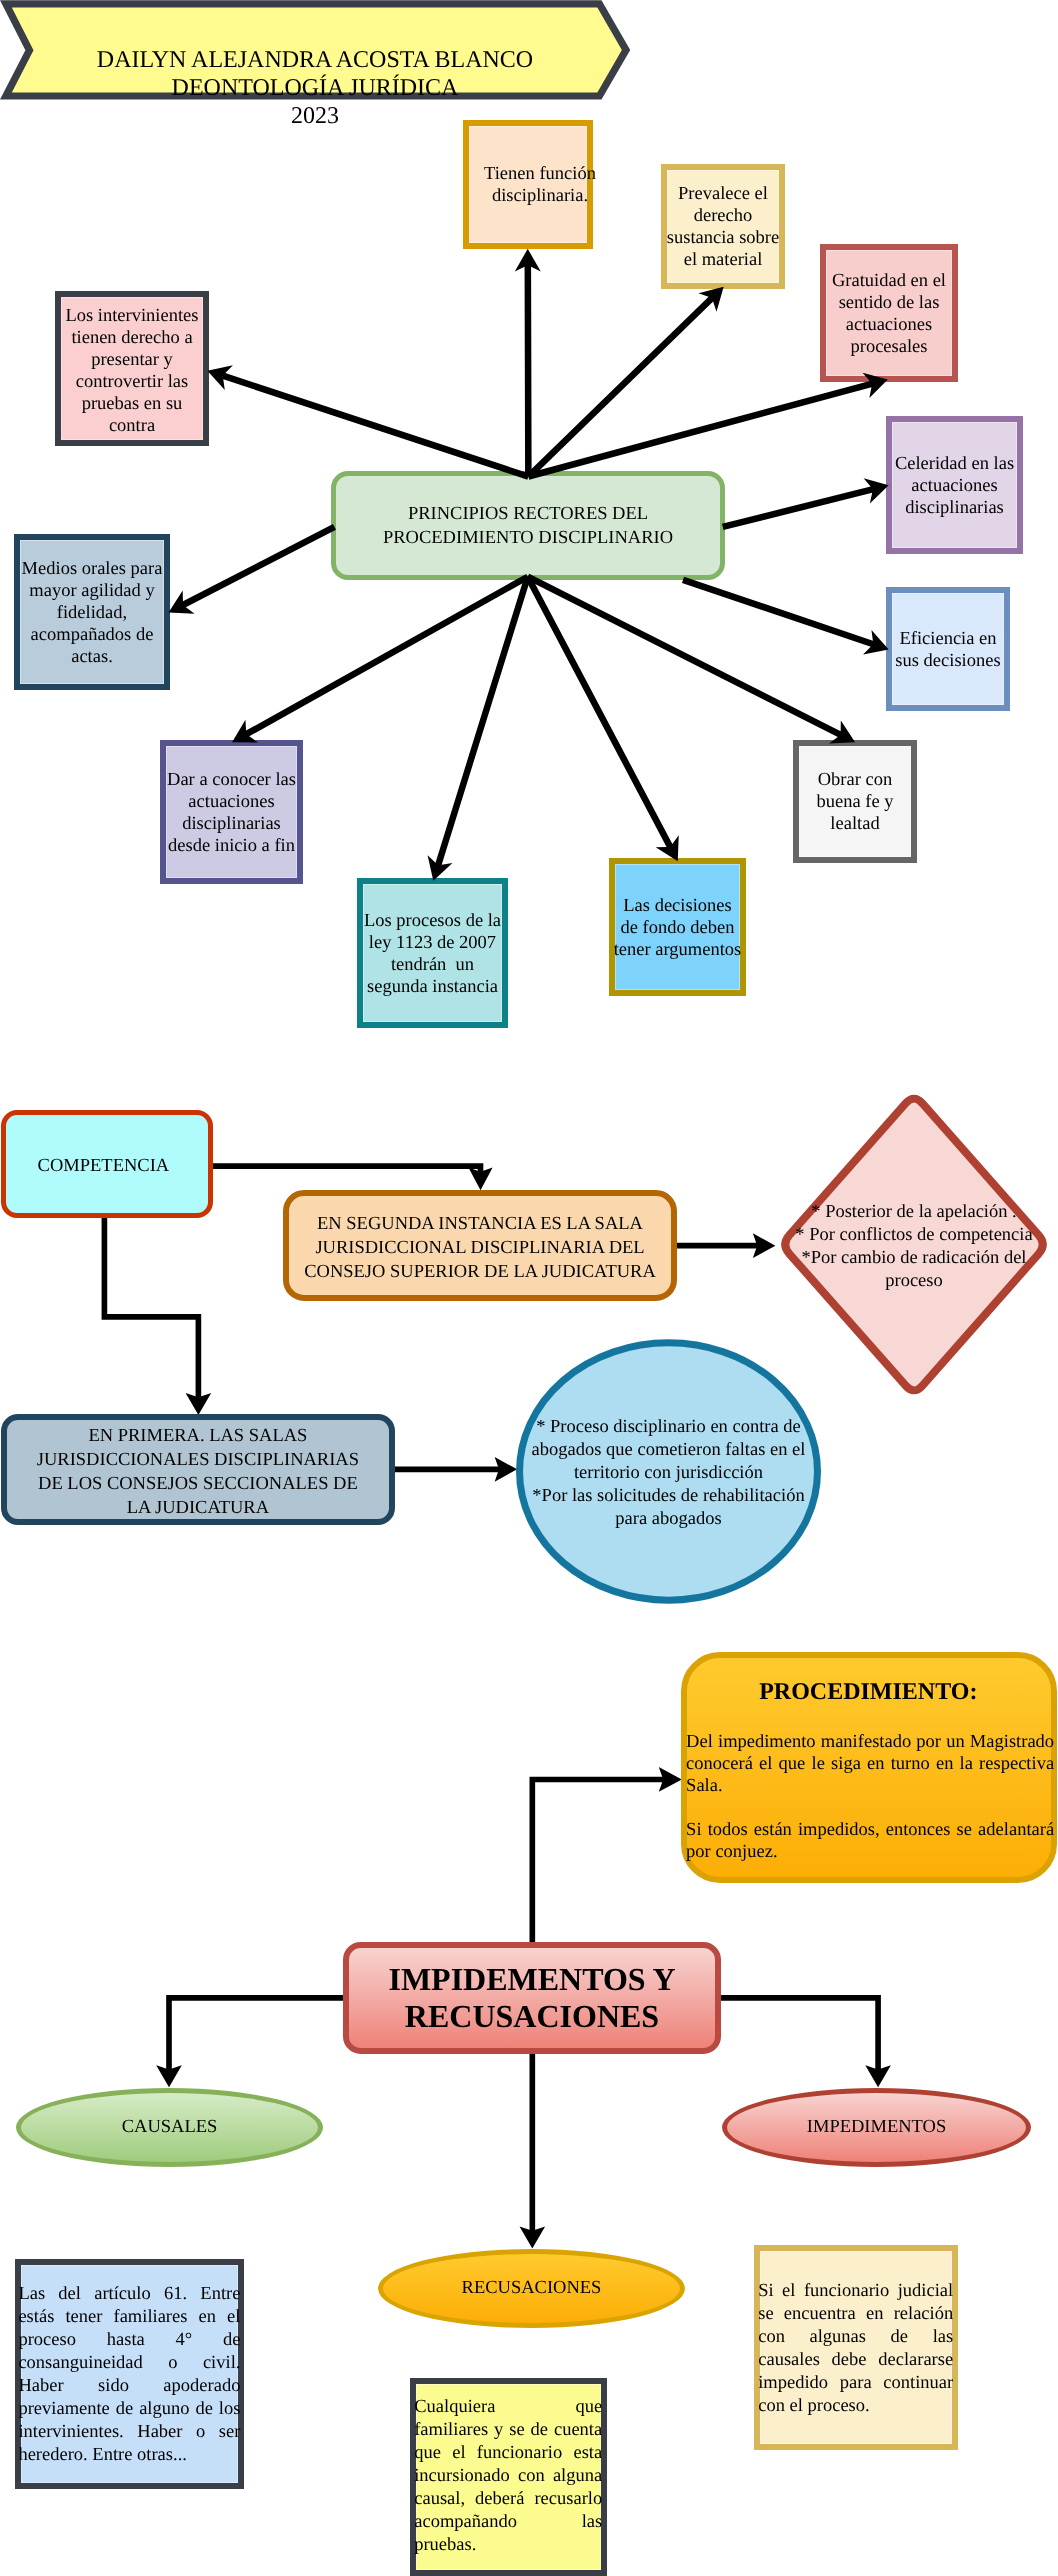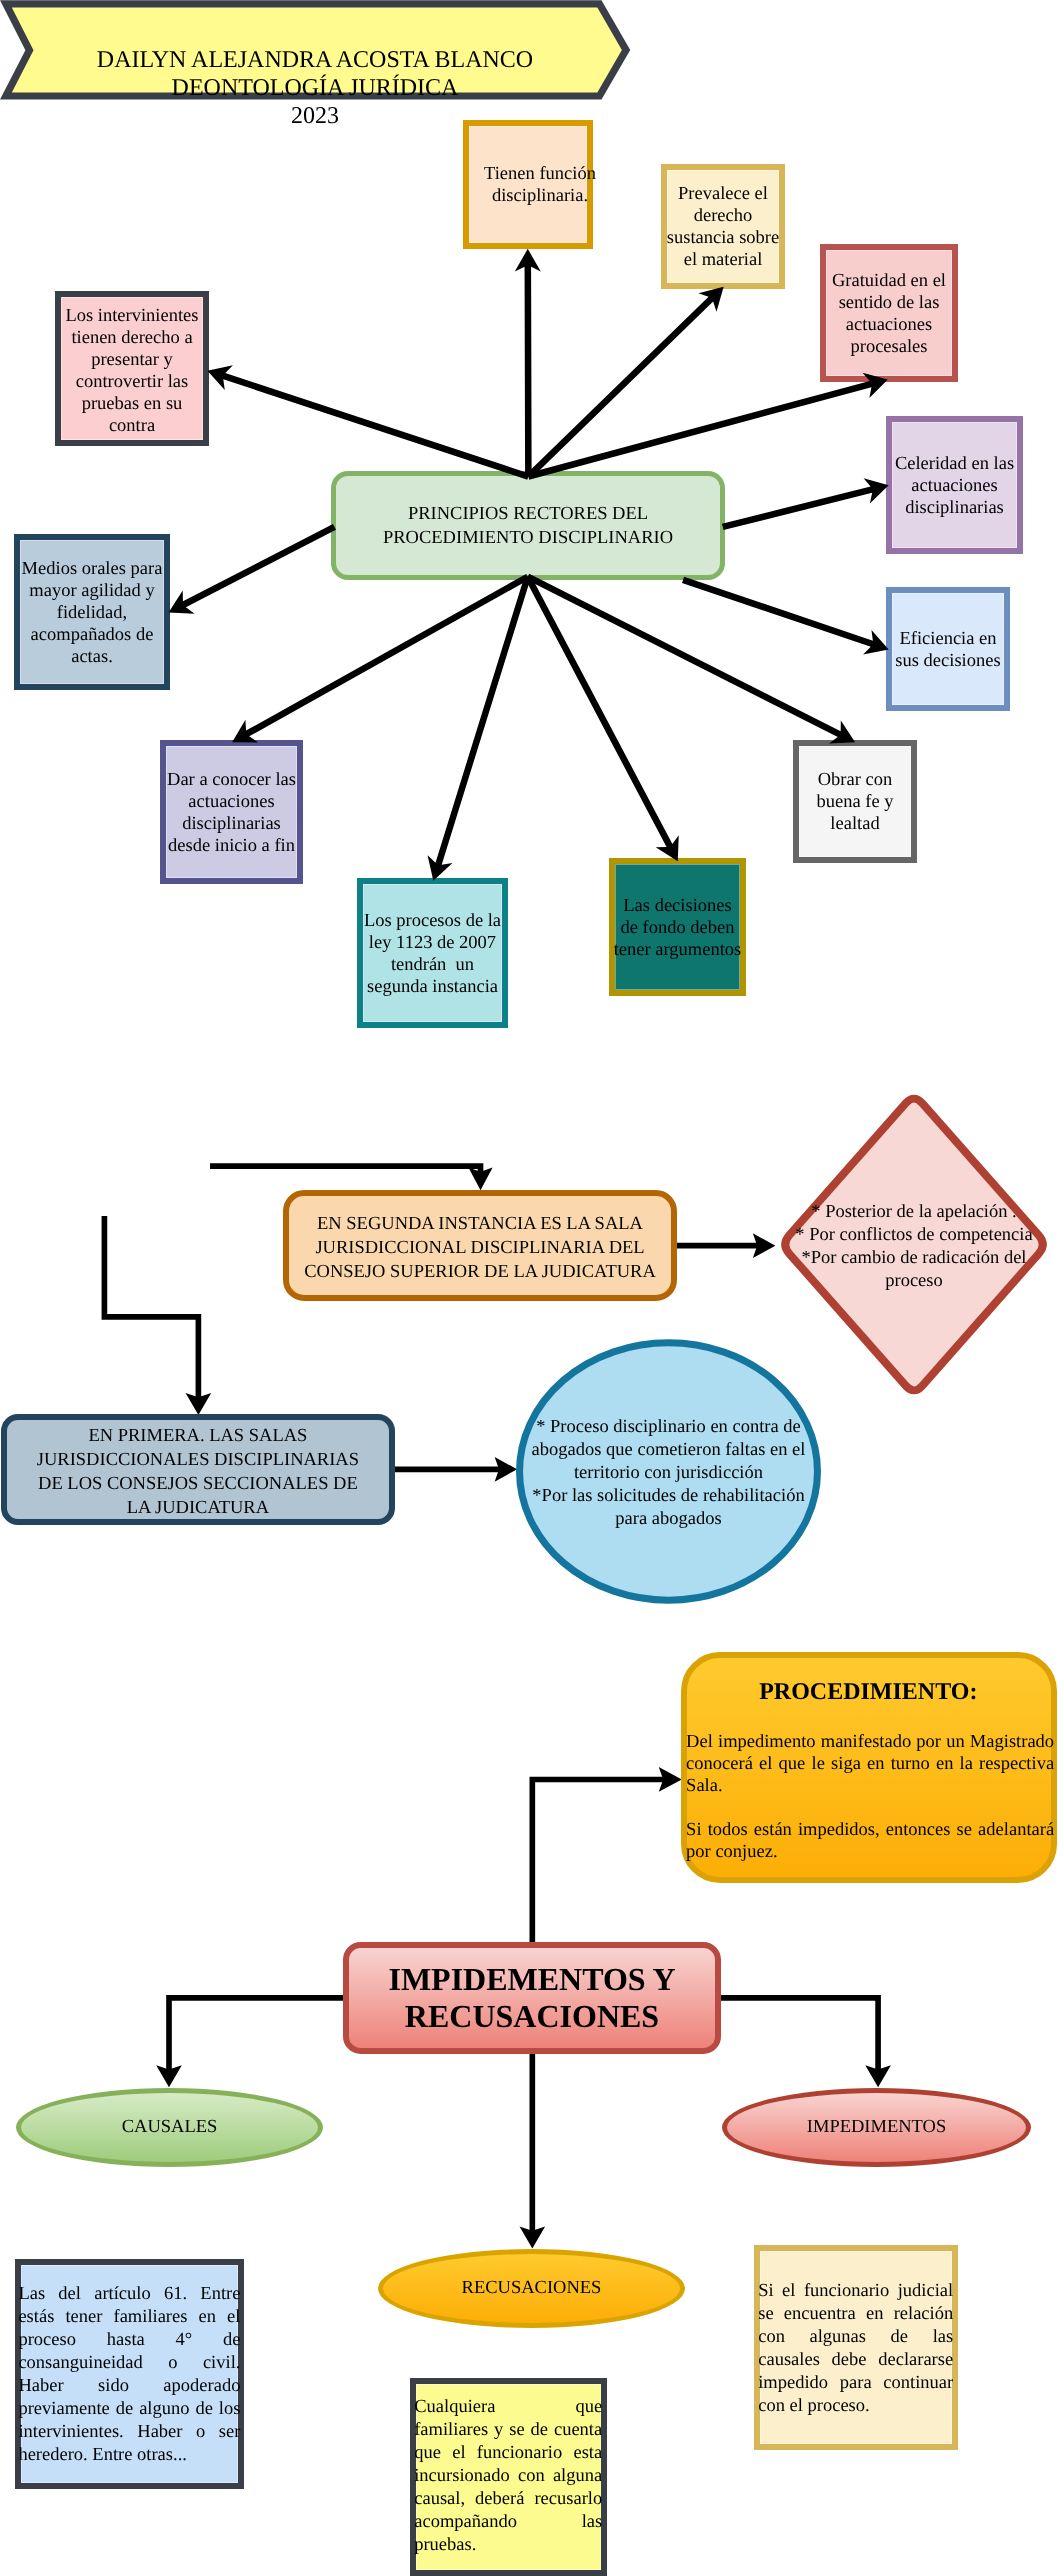--- a/index.html
+++ b/index.html
@@ -56,21 +56,21 @@
 <div class="fbox" style="left:886px;top:587px;width:124px;height:124px;border-width:6.2px;border-color:#6C8EBF;background:#DAE8FC;">
  <div class="ins">
         <div class="t" style="font-size:18.5px;line-height:22px;width:113px;flex:0 0 auto;position:relative;top:0.9px;">Eficiencia en sus decisiones</div>
       </div>
 </div>
 <div class="fbox" style="left:793px;top:740px;width:124px;height:123px;border-width:6.2px;border-color:#666666;background:#F5F5F5;">
  <div class="ins">
         <div class="t" style="font-size:18.5px;line-height:22px;width:88px;flex:0 0 auto;position:relative;top:0.9px;">Obrar con buena fe y lealtad</div>
       </div>
 </div>
-<div class="fbox" style="left:609px;top:858px;width:137px;height:138px;border-width:6.2px;border-color:#B09500;background:#0f766e;">
+<div class="fbox" style="left:609px;top:858px;width:137px;height:138px;border-width:6.2px;border-color:#B09500;background:#7dd3fc;">
  <div class="ins">
         <div class="t" style="font-size:18.5px;line-height:22px;width:130px;flex:0 0 auto;position:relative;top:0.9px;">Las decisiones de fondo deben tener argumentos</div>
       </div>
 </div>
 <div class="fbox" style="left:357px;top:878px;width:151px;height:150px;border-width:6.2px;border-color:#0E8088;background:#B0E3E6;">
  <div class="ins">
         <div class="t" style="font-size:18.5px;line-height:22px;width:139px;flex:0 0 auto;position:relative;top:0.9px;">Los procesos de la ley 1123 de 2007 tendrán &nbsp;un segunda instancia</div>
       </div>
 </div>
 <div class="fbox" style="left:160px;top:740px;width:143px;height:144px;border-width:6.2px;border-color:#56548F;background:#CCCBE3;">
@@ -104,20 +104,23 @@
 <svg class="lines" viewBox="0 0 1200 2919" width="1059" height="2576">
   <path d="M 238.0 1321.4 L 544.5 1321.4 L 544.5 1328.8" fill="none" stroke="#000" stroke-width="6.4" stroke-linecap="butt" stroke-linejoin="miter"></path>
   <polygon points="544.5,1348.6 530.8,1322.9 544.5,1327.8 558.2,1322.9" fill="#000"></polygon>
   <path d="M 118.3 1378.0 L 118.3 1492.2 L 224.8 1492.2 L 224.8 1583.8" fill="none" stroke="#000" stroke-width="6.4" stroke-linecap="butt" stroke-linejoin="miter"></path>
   <polygon points="224.8,1603.5 210.3,1578.4 224.8,1583.3 239.3,1578.4" fill="#000"></polygon>
   <path d="M 764.0 1411.5 L 858.5 1411.5" fill="none" stroke="#000" stroke-width="6.4" stroke-linecap="butt" stroke-linejoin="miter"></path>
   <polygon points="878.6,1411.5 853.1,1397.5 858.0,1411.5 853.1,1425.5" fill="#000"></polygon>
   <path d="M 444.0 1665.0 L 566.0 1665.0" fill="none" stroke="#000" stroke-width="6.4" stroke-linecap="butt" stroke-linejoin="miter"></path>
   <polygon points="586.0,1665.0 560.5,1651.0 565.4,1665.0 560.5,1679.0" fill="#000"></polygon>
 </svg>
+<div class="rbox" style="left:0.9px;top:1110px;width:212px;height:108px;border:5.3px solid #CC3300;border-radius:16px;background:#B0FBFB;font-size:18.5px;line-height:24px;">
+ <div class="t" style="position:relative;top:1.8px;left:-3.5px;">COMPETENCIA</div>
+</div>
 <div class="rbox" style="left:283px;top:1190px;width:394px;height:111px;border:6.2px solid #B46504;border-radius:21px;background:#FAD7AC;font-size:18.5px;line-height:24px;">
  <div class="t" style="padding:0 12.4px;position:relative;top:2.6px;">EN SEGUNDA INSTANCIA ES LA SALA JURISDICCIONAL DISCIPLINARIA DEL CONSEJO SUPERIOR DE LA JUDICATURA</div>
 </div>
 <div class="rbox" style="left:0.9px;top:1414px;width:394px;height:111px;border:6.2px solid #23445D;border-radius:17px;background:#B0C4D2;font-size:18.5px;line-height:24px;">
  <div class="t" style="padding:0 19px;position:relative;top:2.6px;">EN PRIMERA. LAS SALAS JURISDICCIONALES DISCIPLINARIAS DE LOS CONSEJOS SECCIONALES DE LA JUDICATURA</div>
 </div>
 <svg style="position:absolute;left:777px;top:1090px;" width="274" height="309" viewBox="0 0 310 350">
   <path d="M 164.3 15.0 L 296.2 164.5 Q 305.5 175.0 296.2 185.5 L 164.3 335.0 Q 155.0 345.5 145.7 335.0 L 13.8 185.5 Q 4.5 175.0 13.8 164.5 L 145.7 15.0 Q 155.0 4.5 164.3 15.0 Z" fill="#F8D8D4" stroke="#AE4132" stroke-width="9" stroke-linejoin="round"></path>
 </svg>
 <div style="position:absolute;left:777px;top:1090px;width:274px;height:309px;display:flex;align-items:center;justify-content:center;font-size:18.5px;line-height:23px;text-align:center;">

